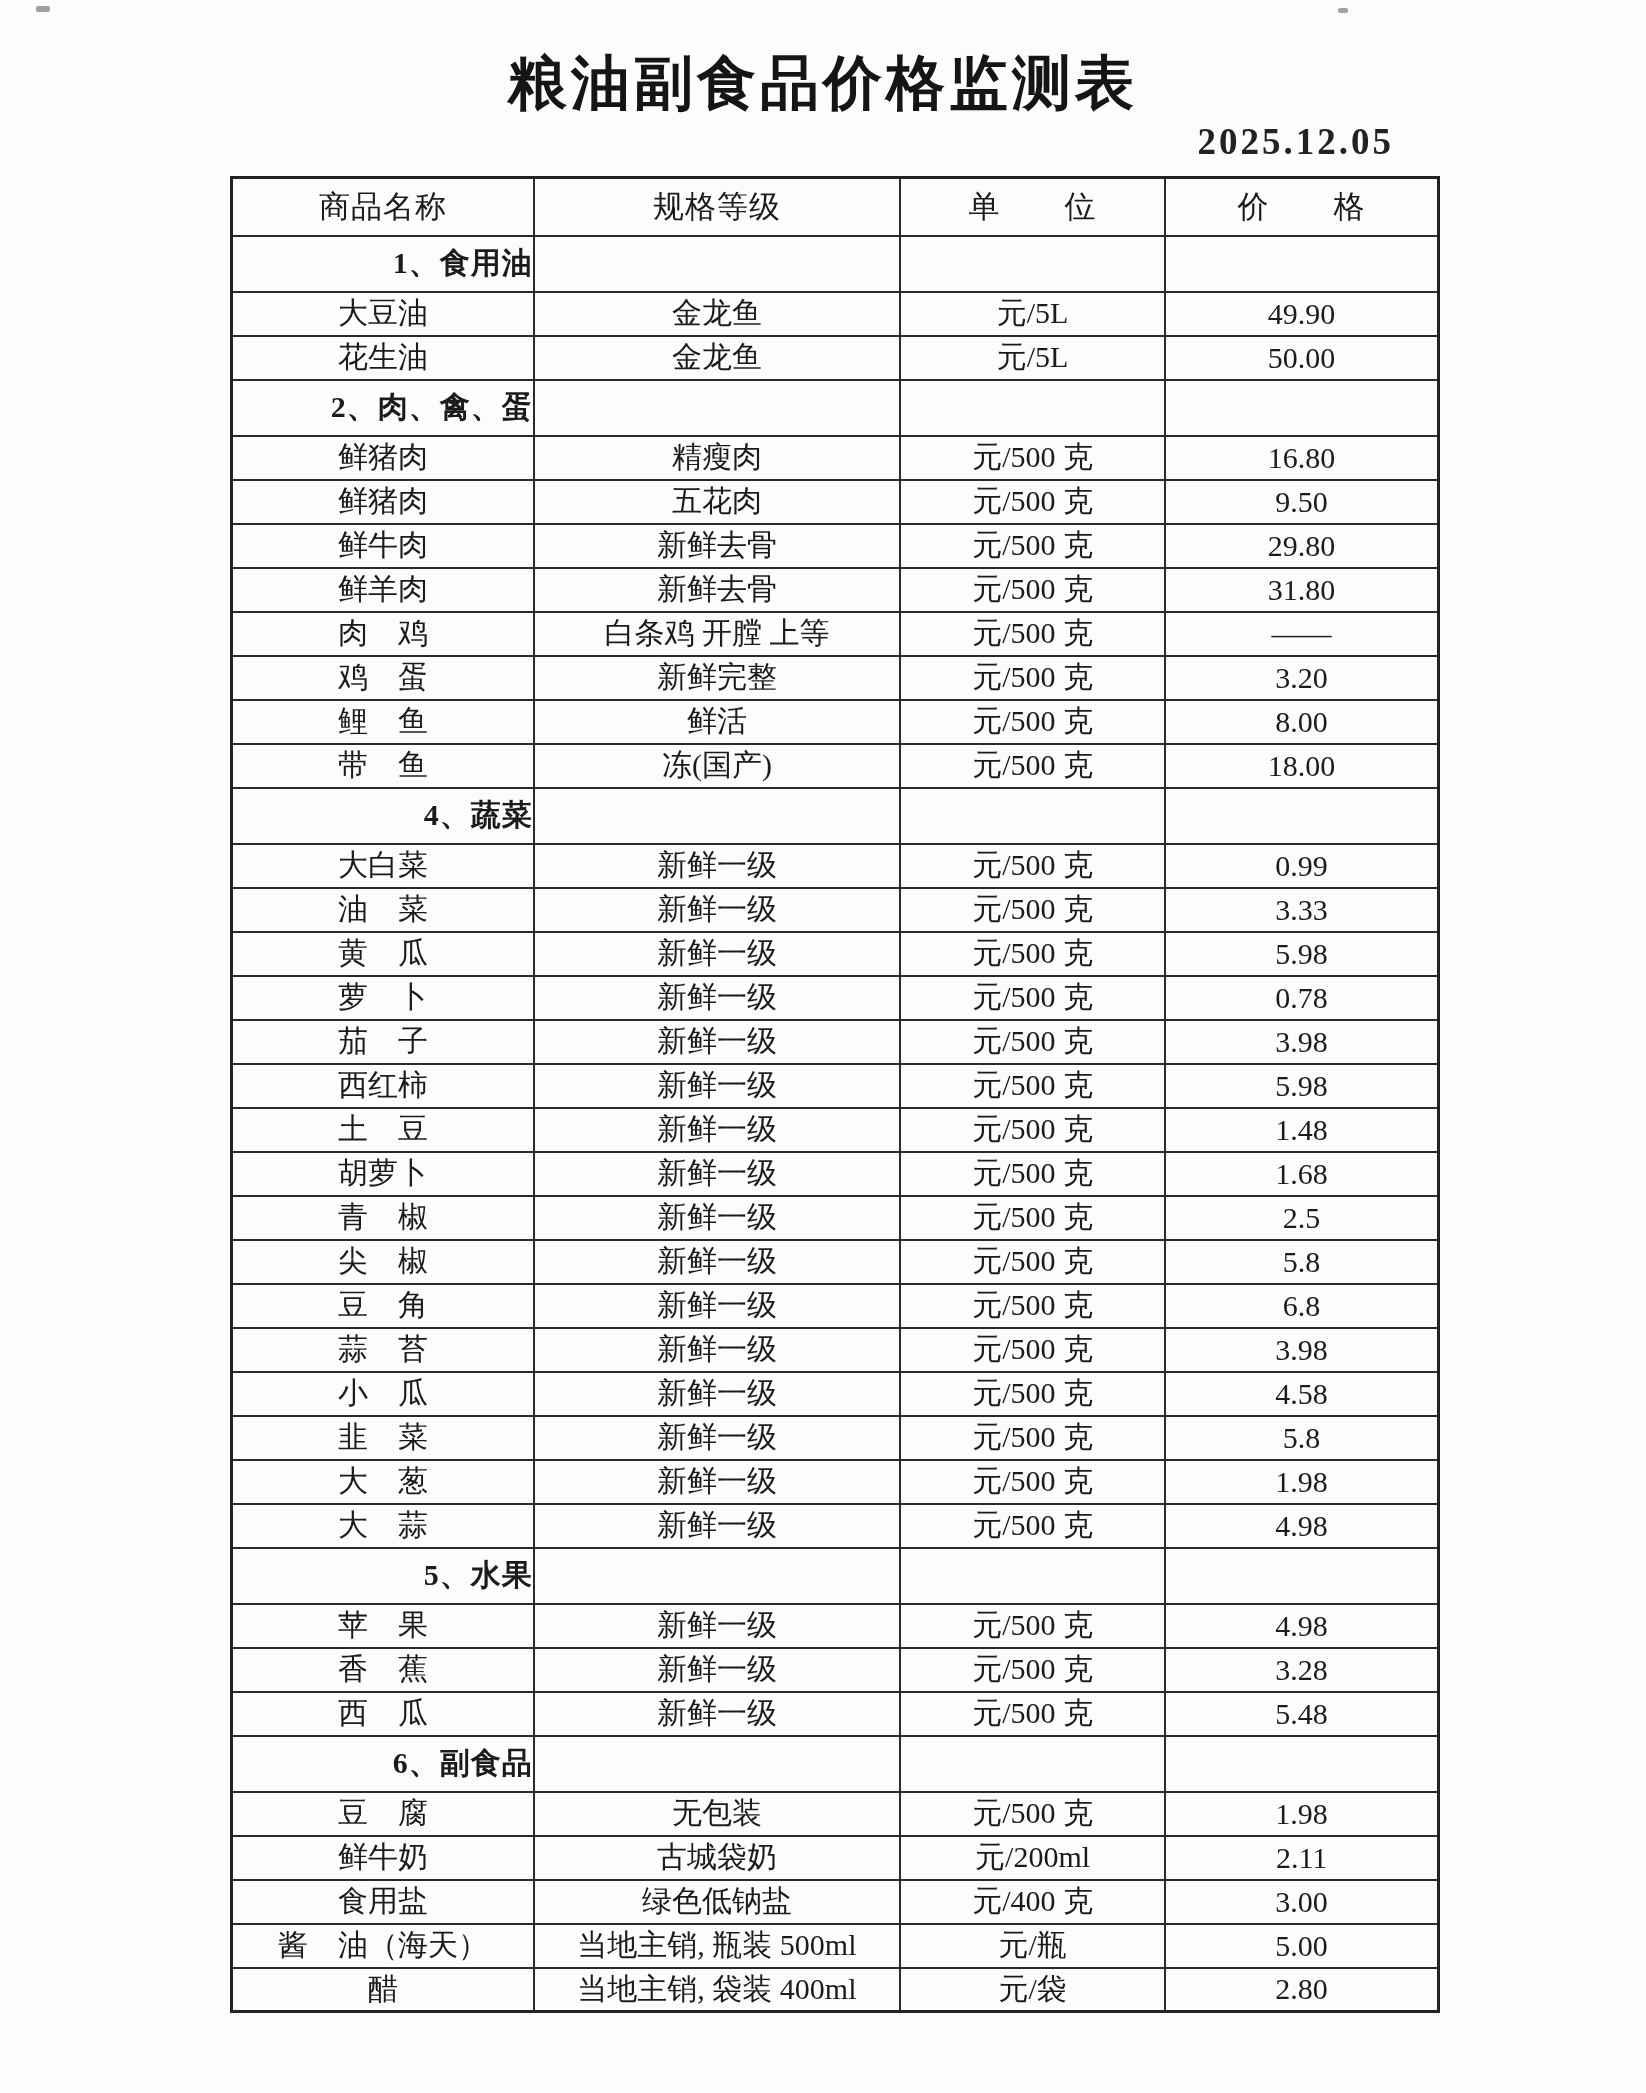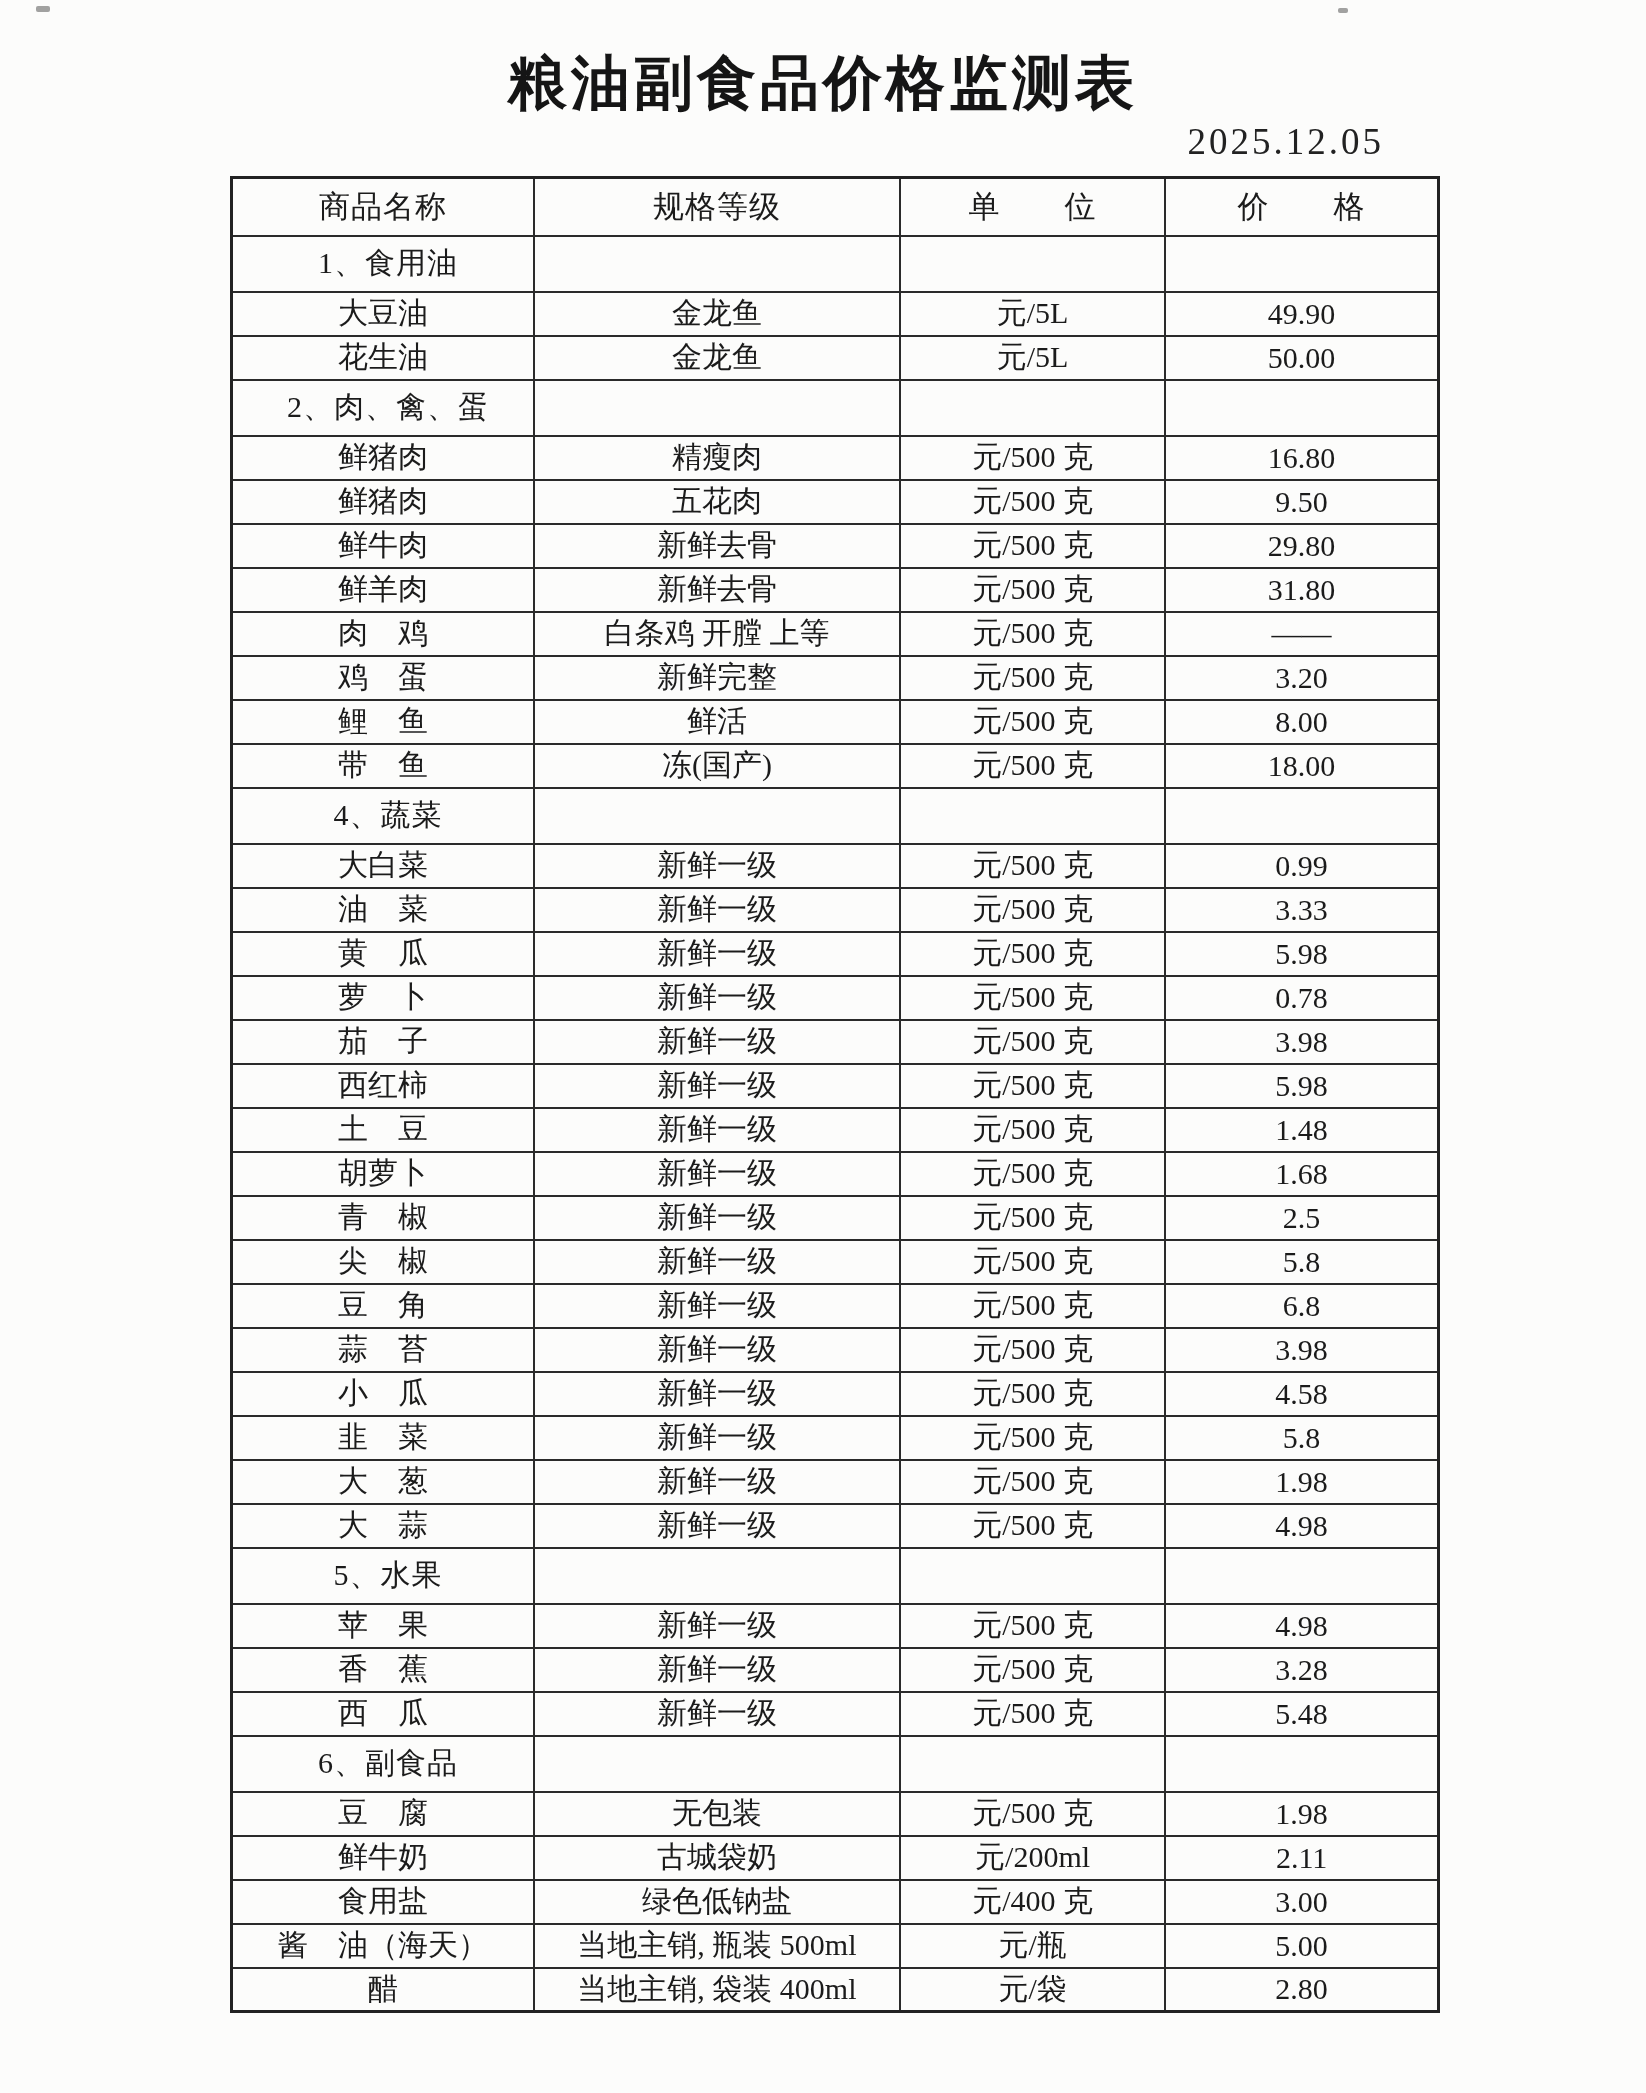--- a/index.html
+++ b/index.html
@@ -26,24 +26,25 @@
     width: 100%;
     text-align: center;
     font-size: 59px;
     font-weight: 700;
     letter-spacing: 4px;
     color: #151515;
   }
   .doc-date {
     position: absolute;
     top: 120px;
-    right: 262px;
+    right: 252px;
     font-size: 37px;
     letter-spacing: 3px;
     color: #222;
+    font-weight: bold;
   }
   table.price-table {
     position: absolute;
     left: 230px;
     top: 176px;
     width: 1210px;
     border-collapse: collapse;
     table-layout: fixed;
     border: 3px solid #222;
   }
@@ -55,23 +56,24 @@
     font-size: 30px;
     font-weight: 400;
     overflow: hidden;
     white-space: nowrap;
   }
   .price-table thead tr { height: 58px; }
   .price-table th { font-size: 31px; letter-spacing: 1px; }
   .price-table tr.section { height: 56px; }
   .price-table tr.item { height: 44px; }
   .price-table tr.section td:first-child {
-    text-align: center;
+    text-align: right;
     padding-left: 10px;
     letter-spacing: 1px;
+    font-weight: bold;
   }
   col.c1 { width: 25.05%; }
   col.c2 { width: 30.33%; }
   col.c3 { width: 21.98%; }
   col.c4 { width: 22.64%; }
 </style>
 </head>
 <body>
 
 <div class="scan-speck" style="left:36px; top:6px; width:14px; height:6px;"></div>

